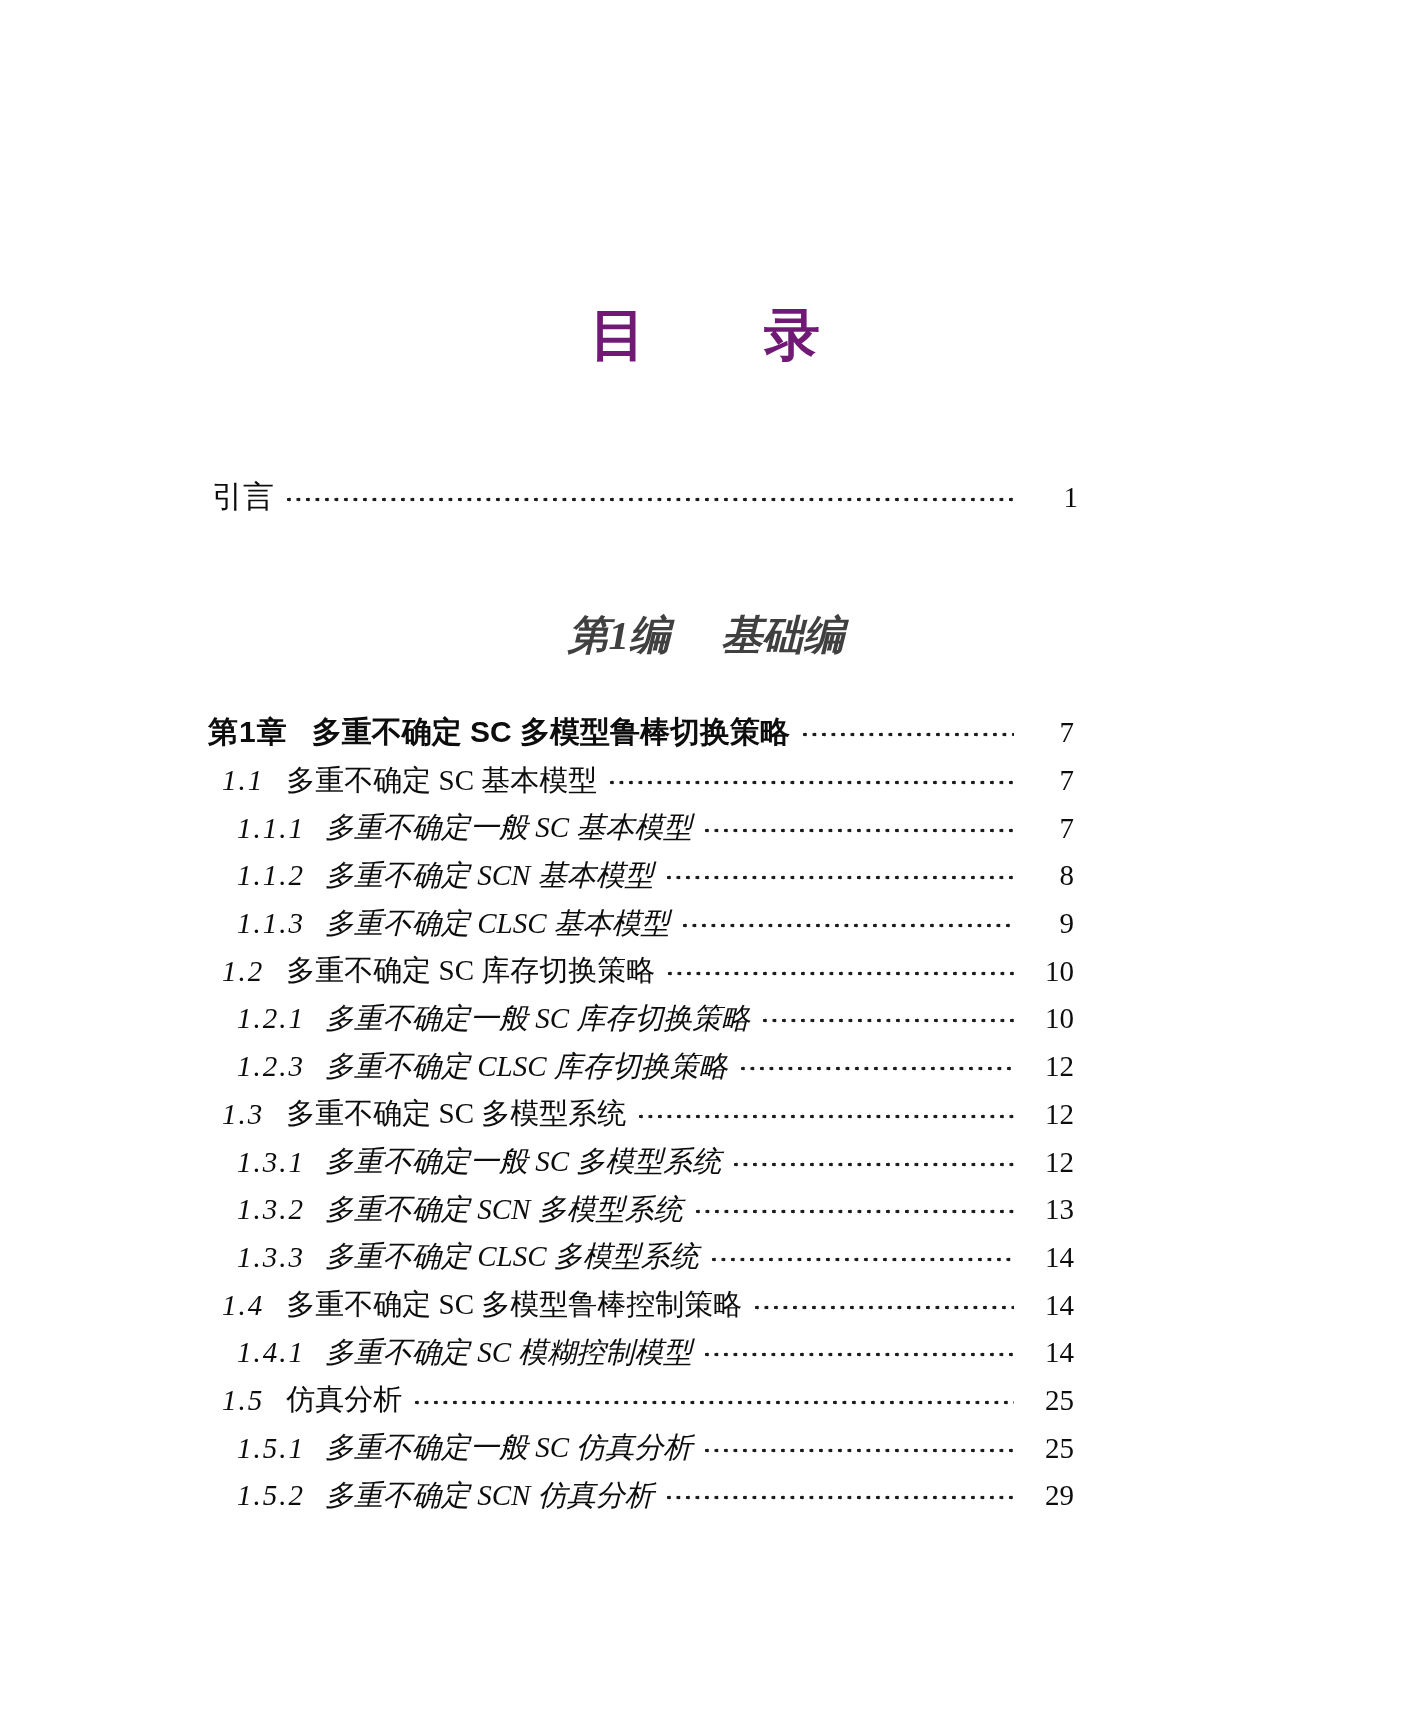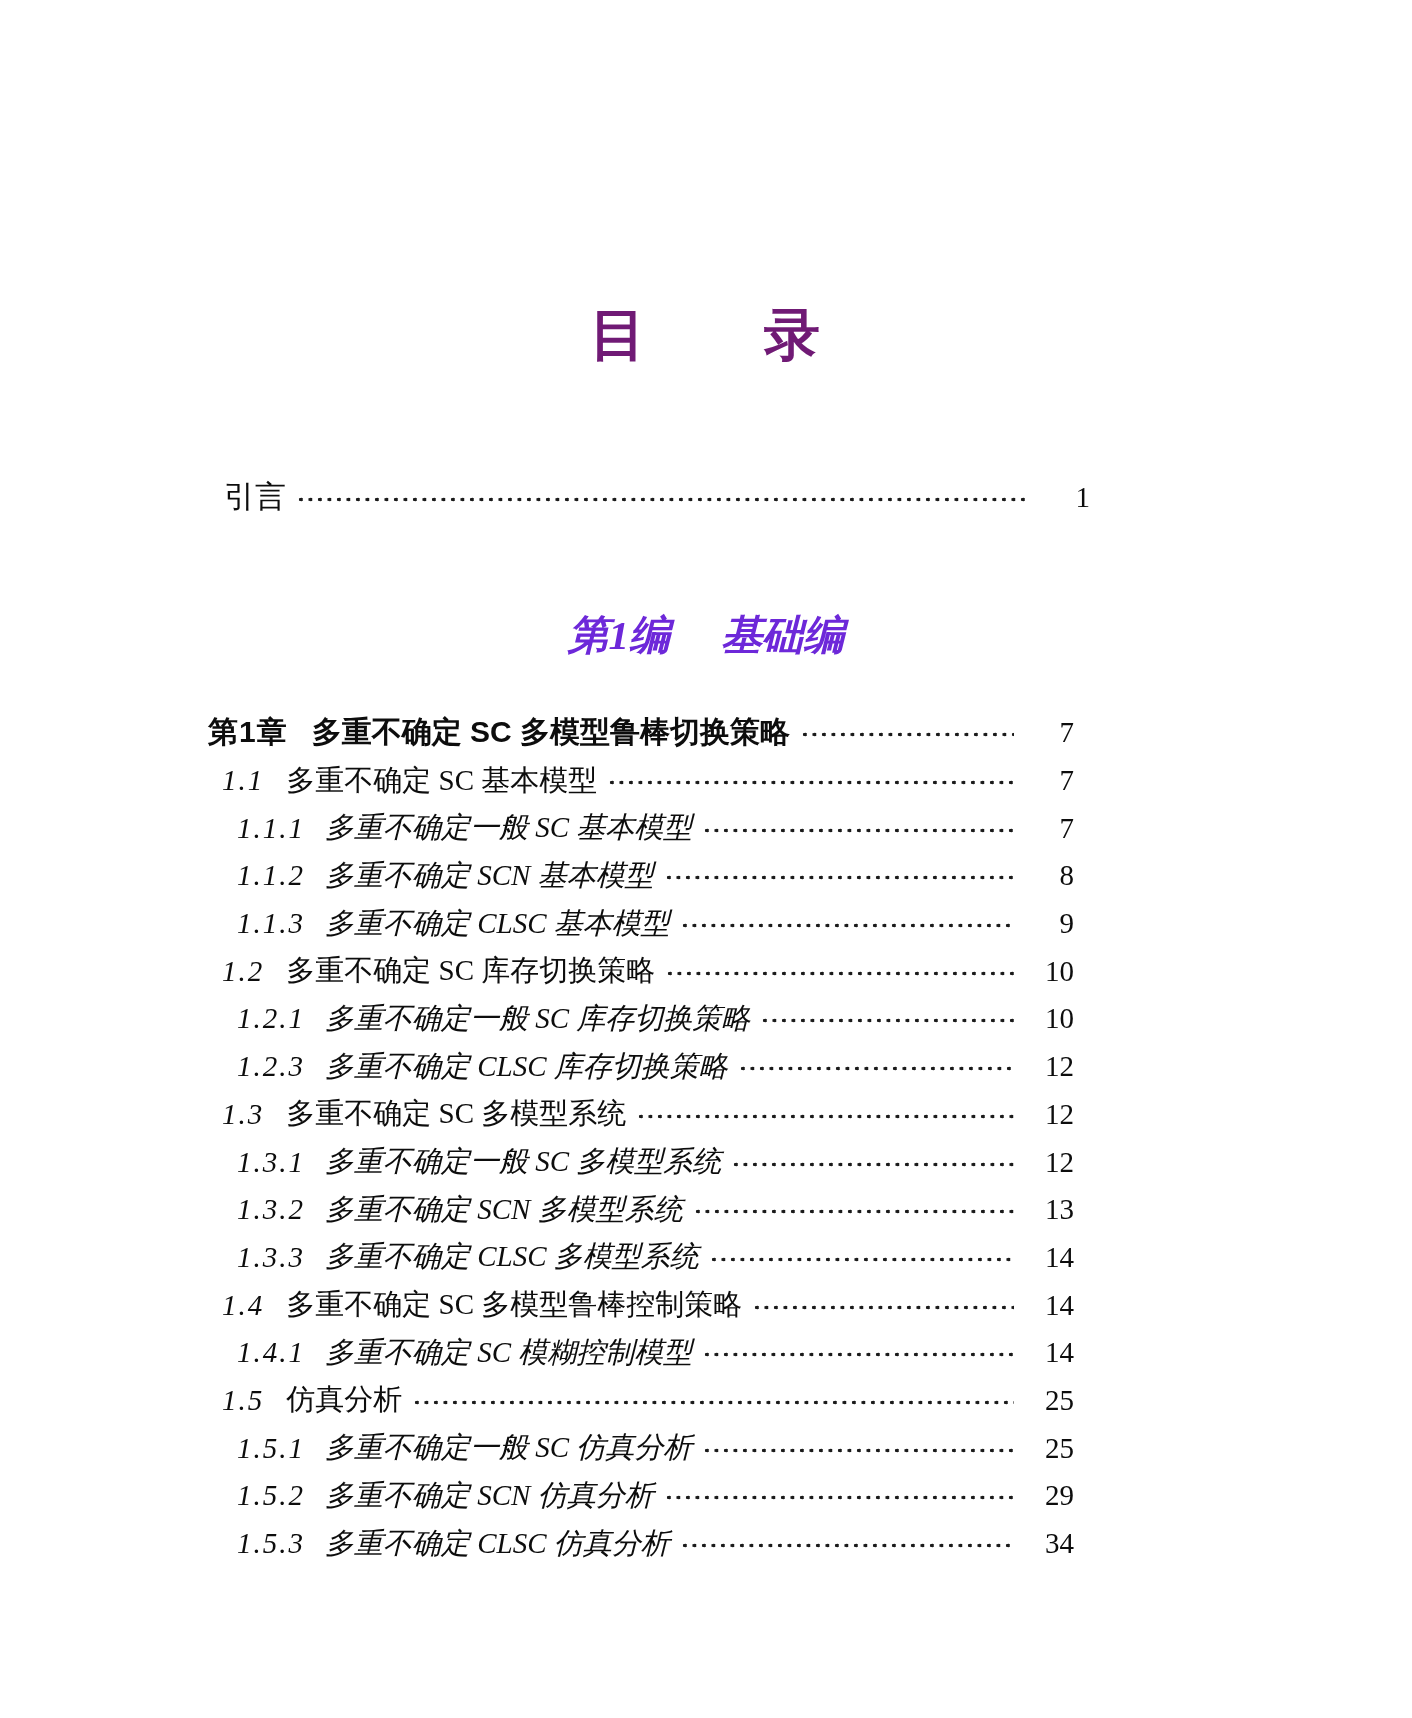--- a/index.html
+++ b/index.html
@@ -60,40 +60,40 @@
     text-align: right;
     font-family: "Liberation Serif", "DejaVu Serif", serif;
     font-size: 29px;
     color: #0d0d0d;
     white-space: nowrap;
   }
   
   .intro-row {
     position: absolute;
     top: 474px;
-    left: 224px;
+    left: 212px;
     width: 866px;
     height: 46px;
     font-family: "Liberation Sans", "DejaVu Sans", sans-serif;
     font-size: 31px;
     font-weight: 500;
     color: #0d0d0d;
   }
   
   .part-heading {
     position: absolute;
     top: 608px;
     left: 0;
     width: 100%;
     text-align: center;
     font-family: "Liberation Serif", "DejaVu Serif", serif;
     font-style: italic;
     font-weight: 700;
     font-size: 41px;
-    color: #6d28d9;
+    color: #404040;
     white-space: pre;
   }
   
   .entries {
     position: absolute;
     top: 709px;
     left: 208px;
     width: 866px;
   }
   .entries .toc-row {
@@ -234,21 +234,15 @@
     <span class="entry-title">多重不确定一般 SC 仿真分析</span>
     <span class="dot-leader"></span>
     <span class="page-num">25</span>
   </div>
       <div class="toc-row subsection">
     <span class="entry-num">1.5.2</span>
     <span class="entry-title">多重不确定 SCN 仿真分析</span>
     <span class="dot-leader"></span>
     <span class="page-num">29</span>
   </div>
-      <div class="toc-row subsection">
-    <span class="entry-num">1.5.3</span>
-    <span class="entry-title">多重不确定 CLSC 仿真分析</span>
-    <span class="dot-leader"></span>
-    <span class="page-num">34</span>
-  </div>
     </div>
 
 </div>
 
 </body></html>

